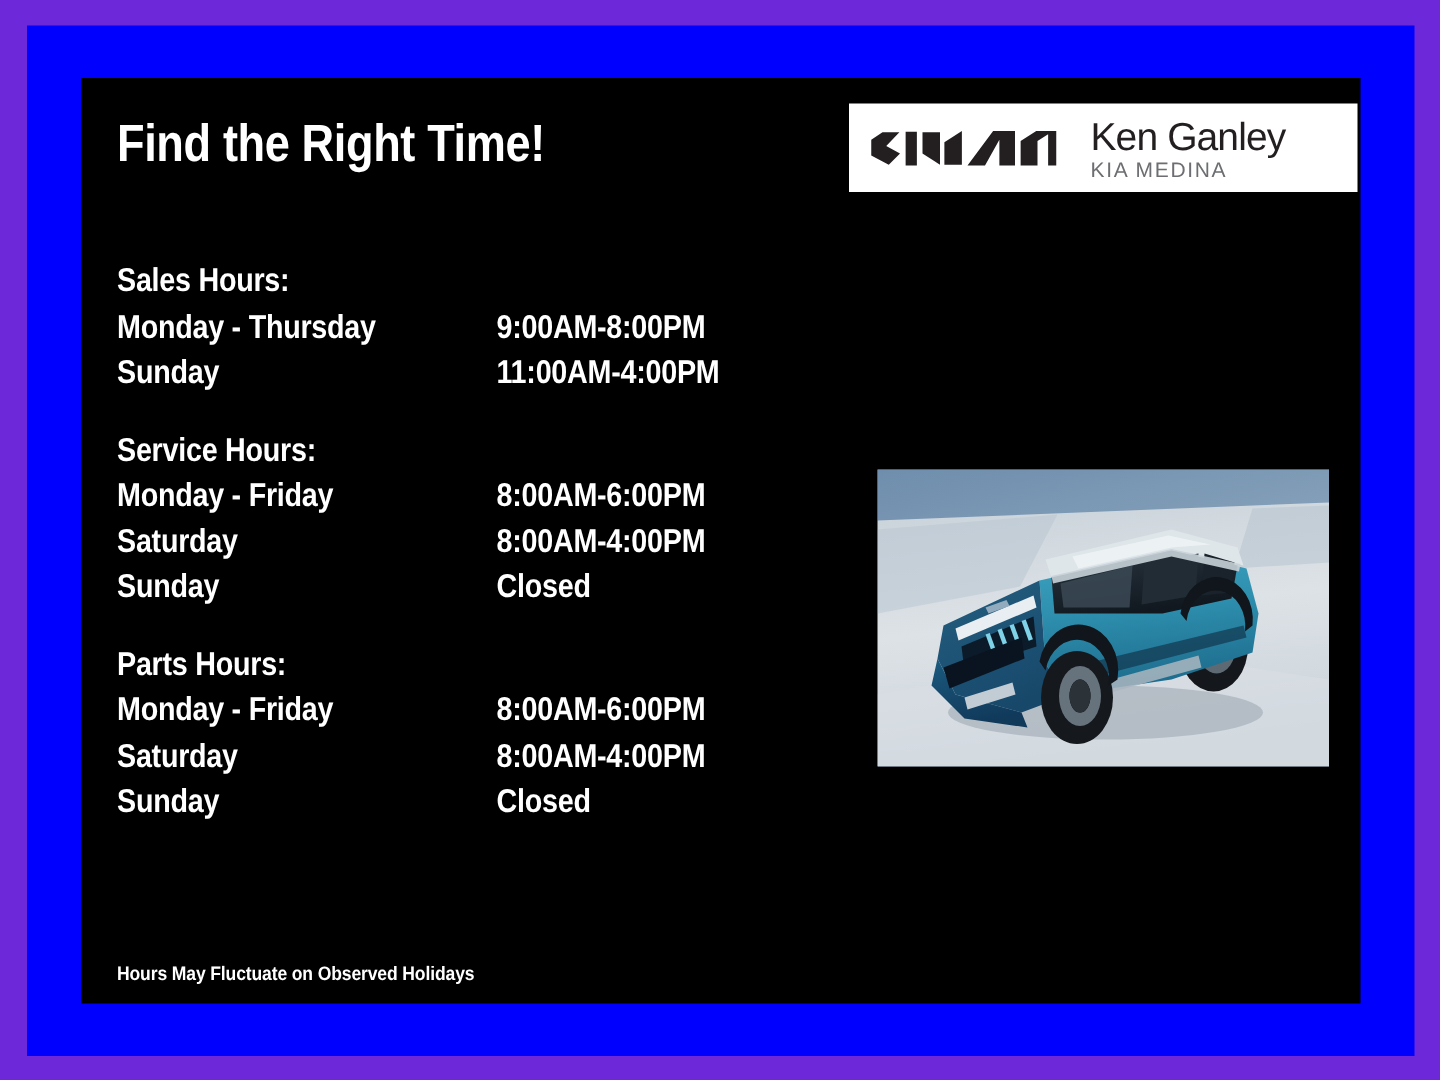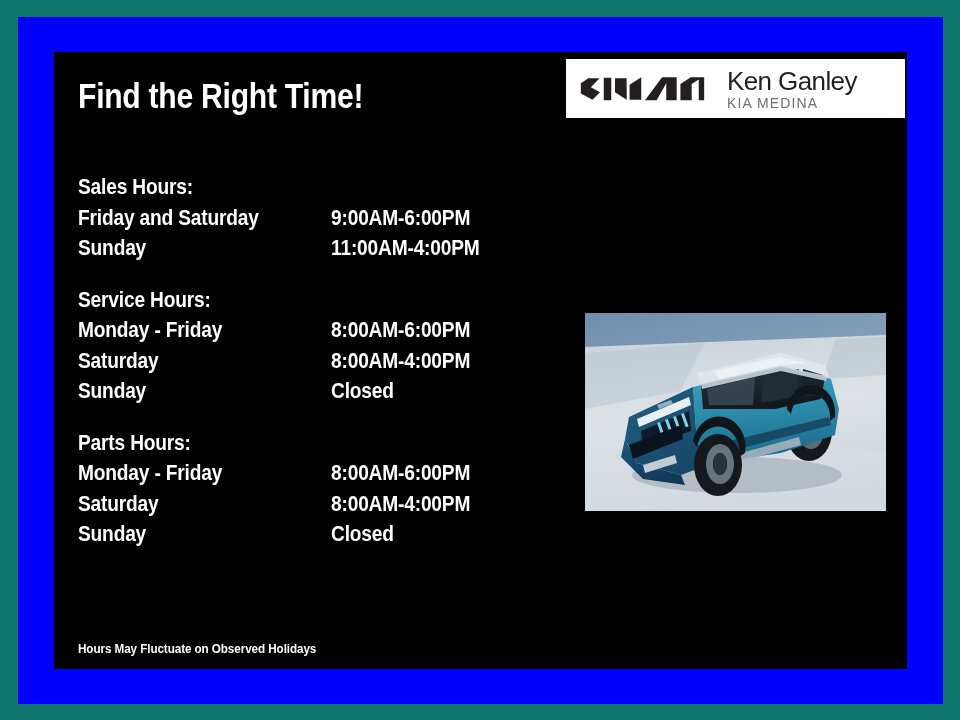--- a/index.html
+++ b/index.html
@@ -12,21 +12,21 @@
     height: 720px;
     overflow: hidden;
     font-family: "Liberation Sans", sans-serif;
   }
 
   
   #slide {
     position: relative;
     width: 960px;
     height: 720px;
-    background: #0f766e;
+    background: #6d28d9;
   }
   #blue-frame {
     position: absolute;
     left: 18px;
     top: 17px;
     width: 925px;
     height: 687px;
     background: #0000ff;
   }
   #inner-panel {
@@ -119,21 +119,21 @@
     letter-spacing: -0.1px;
     transform: scaleX(0.9);
     transform-origin: left center;
     white-space: nowrap;
   }
 
   
   #logo-panel {
     position: absolute;
     left: 566px;
-    top: 59px;
+    top: 69px;
     width: 339px;
     height: 59px;
     background: #ffffff;
     display: flex;
     align-items: center;
   }
   #kia-mark {
     width: 125px;
     margin-left: 14px;
     flex: 0 0 auto;
@@ -189,22 +189,22 @@
     <div id="inner-panel"></div>
   </div>
 
   <div id="page-title">Find the Right Time!</div>
 
   <div id="hours-area">
 
     <div class="hours-block">
       <div class="block-heading">Sales Hours:</div>
       <div class="hours-row">
-        <span class="day-label">Friday and Saturday</span>
-        <span class="time-label">9:00AM-6:00PM</span>
+        <span class="day-label">Monday - Thursday</span>
+        <span class="time-label">9:00AM-8:00PM</span>
       </div>
       <div class="hours-row">
         <span class="day-label">Sunday</span>
         <span class="time-label">11:00AM-4:00PM</span>
       </div>
     </div>
 
     <div class="hours-block">
       <div class="block-heading">Service Hours:</div>
       <div class="hours-row">

